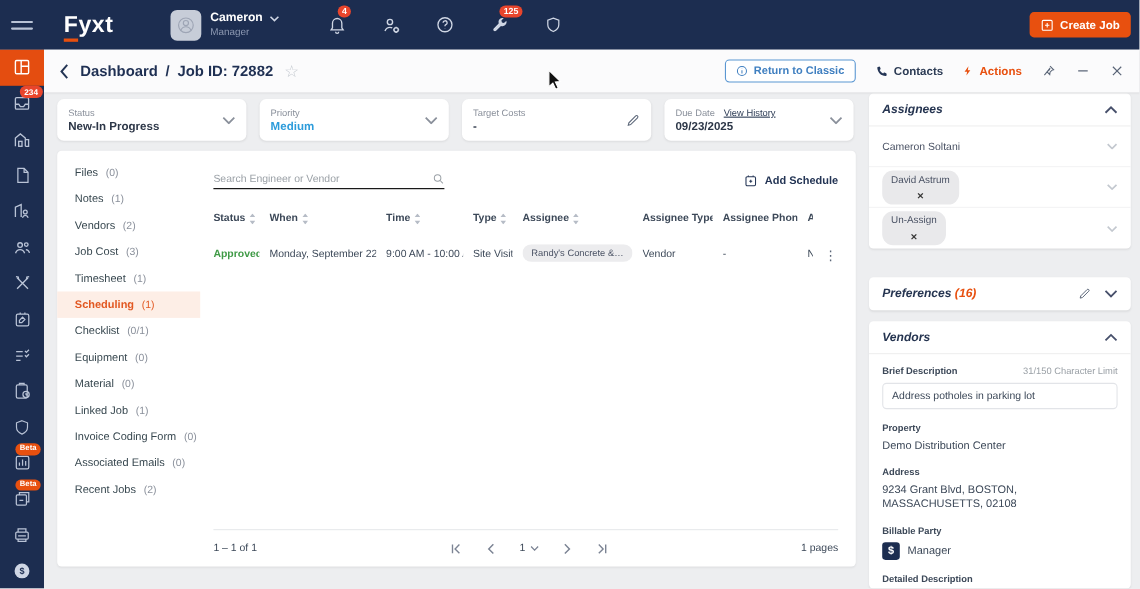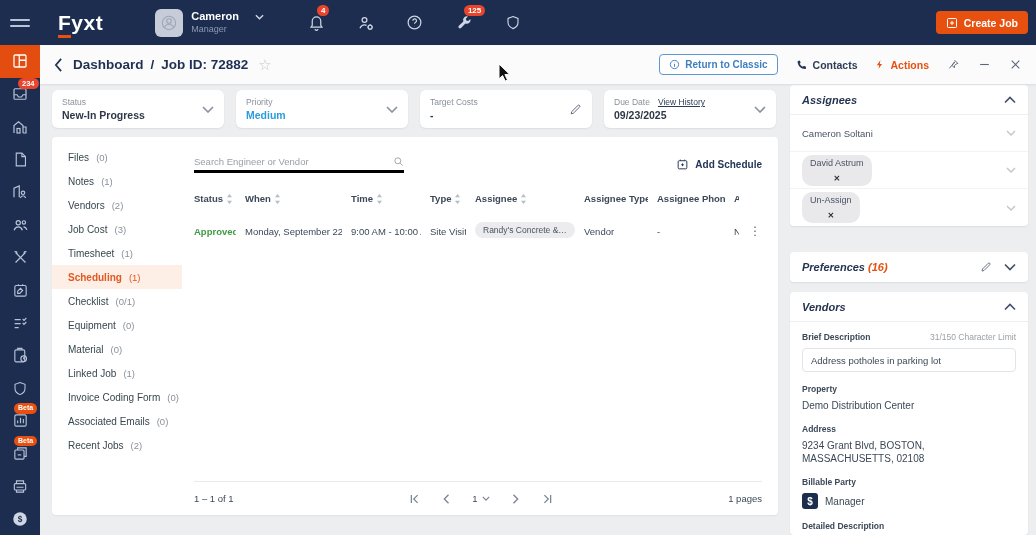--- a/index.html
+++ b/index.html
@@ -9,21 +9,21 @@
   
   .topbar { position:absolute; left:0; top:0; width:1036px; height:45px; background:#1c2d50; display:flex; align-items:center; z-index:5; }
   .hamburger { width:20px; height:14px; margin-left:10px; display:flex; flex-direction:column; justify-content:center; gap:4px; cursor:pointer; }
   .hamburger span { display:block; height:2px; background:#b9c3d6; border-radius:2px; }
   .logo { color:#fff; font-size:21px; font-weight:bold; margin-left:28px; position:relative; letter-spacing:0.5px; }
   .logo::after { content:""; position:absolute; left:0; bottom:-3px; width:13px; height:3px; background:#e8500f; }
   .userblock { display:flex; align-items:center; margin-left:52px; gap:8px; }
   .avatar { width:28px; height:28px; border-radius:6px; background:#c7cdd8; display:flex; align-items:center; justify-content:center; }
   .avatar svg { opacity:.55; }
   .user-meta { display:flex; flex-direction:column; line-height:1.25; }
-  .user-name { color:#fff; font-size:11px; font-weight:bold; display:flex; align-items:center; gap:16px; }
+  .user-name { color:#fff; font-size:11px; font-weight:bold; display:flex; align-items:center; gap:6px; }
   .user-role { color:#8d99b2; font-size:9px; }
   .top-icons { display:flex; align-items:center; margin-left:42px; gap:27px; }
   .top-icon { position:relative; width:22px; height:22px; display:flex; align-items:center; justify-content:center; cursor:pointer; }
   .badge { position:absolute; top:-7px; left:11px; background:#e8452c; color:#fff; font-size:8px; font-weight:bold; border-radius:8px; padding:1px 4px; line-height:1.2; min-width:12px; text-align:center; }
   .create-job { position:absolute; right:8px; top:11px; height:23px; background:#e8500f; border:none; border-radius:4px; color:#fff; font-size:10.5px; font-weight:bold; display:flex; align-items:center; gap:6px; padding:0 10px; cursor:pointer; font-family:inherit; }
 
   
   .side-rail { position:absolute; left:0; top:45px; width:40px; height:490px; background:#1c2d50; display:flex; flex-direction:column; align-items:center; padding-top:0; z-index:4; }
   .rail-item { position:relative; width:40px; height:33px; display:flex; align-items:center; justify-content:center; cursor:pointer; }
   .rail-item.active { background:#e44d10; }
@@ -55,21 +55,21 @@
   
   .main-panel { position:absolute; left:52px; top:137px; width:726px; height:378px; background:#fff; border-radius:4px; box-shadow:0 1px 2px rgba(0,0,0,.06); display:flex; }
   .job-nav { width:130px; padding:8px 0; flex-shrink:0; }
   .jnav-item { height:24px; display:flex; align-items:center; padding:0 16px; gap:7px; font-size:10px; color:#37474f; cursor:pointer; white-space:nowrap; }
   .jnav-item .cnt { color:#8a909b; font-size:9.5px; }
   .jnav-item.active { background:#fdeee6; color:#e25822; font-weight:bold; }
   .jnav-item.active .cnt { color:#e25822; font-weight:normal; }
 
   .table-area { flex:1; display:flex; flex-direction:column; padding:12px 16px 0 12px; min-width:0; }
   .table-toolbar { display:flex; align-items:center; height:30px; flex-shrink:0; }
-  .search-wrap { width:210px; border-bottom:3px solid #000000; display:flex; align-items:center; padding-bottom:3px; }
+  .search-wrap { width:210px; border-bottom:1px solid #000000; display:flex; align-items:center; padding-bottom:3px; }
   .search-input { border:none; outline:none; flex:1; font-size:9.5px; color:#444; font-family:inherit; background:transparent; }
   .search-input::placeholder { color:#9aa0a6; }
   .add-schedule { margin-left:auto; display:flex; align-items:center; gap:6px; background:none; border:none; font-family:inherit; font-size:10px; font-weight:bold; color:#243555; cursor:pointer; }
 
   .sched-table { display:flex; flex-direction:column; flex:1; min-width:0; }
   .trow { display:grid; grid-template-columns:42px 97px 70px 36px 100px 64px 68px 1fr 14px; column-gap:9px; align-items:center; }
   .thead { margin-top:14px; }
   .th { font-size:9.5px; font-weight:bold; color:#3c4858; display:flex; align-items:center; gap:3px; cursor:pointer; white-space:nowrap; overflow:hidden; }
   .tdata { margin-top:18px; padding-bottom:14px; }
   .td { font-size:9.5px; color:#3c4858; white-space:nowrap; overflow:hidden; }

